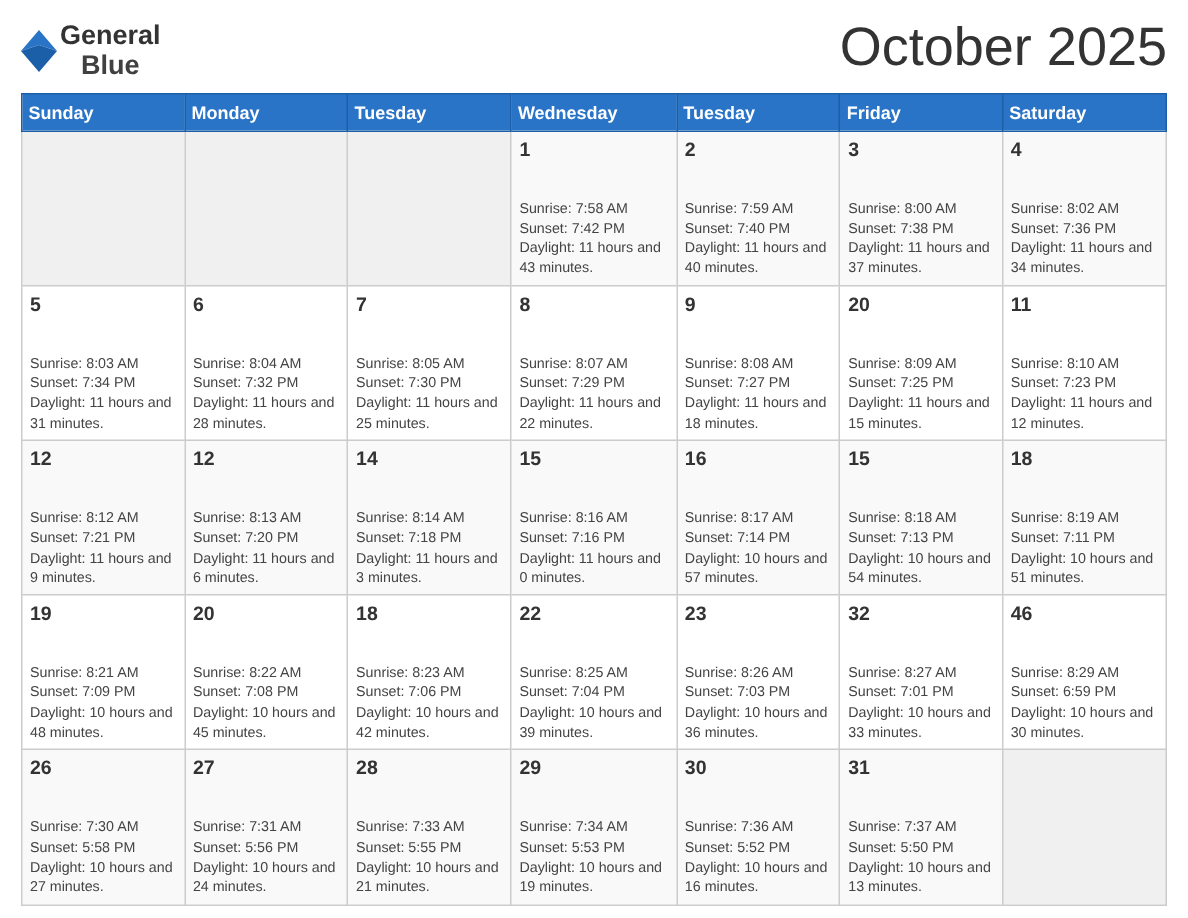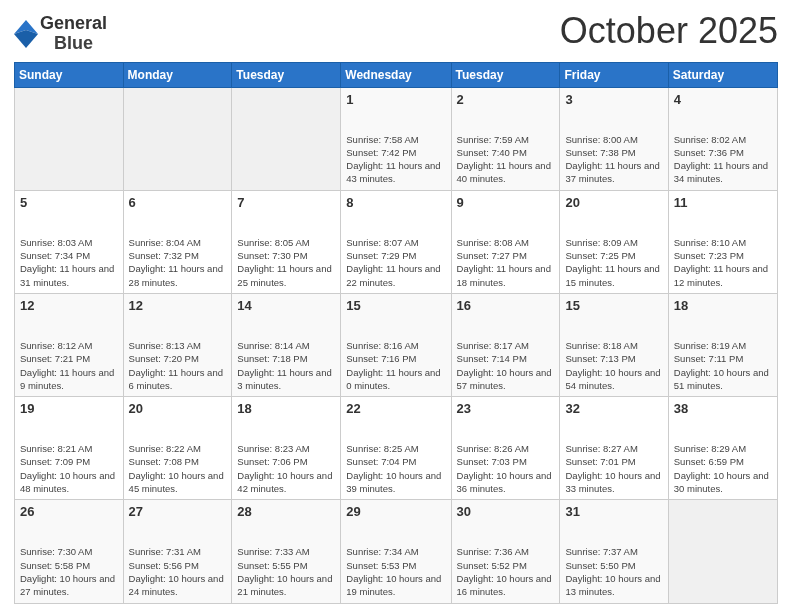--- a/index.html
+++ b/index.html
@@ -236,21 +236,21 @@
           </td>
           <td>
             <div class="day-num">23</div>
             <div class="day-info">Sunrise: 8:26 AM<br>Sunset: 7:03 PM<br>Daylight: 10 hours and 36 minutes.</div>
           </td>
           <td>
             <div class="day-num">32</div>
             <div class="day-info">Sunrise: 8:27 AM<br>Sunset: 7:01 PM<br>Daylight: 10 hours and 33 minutes.</div>
           </td>
           <td>
-            <div class="day-num">38</div>
+            <div class="day-num">46</div>
             <div class="day-info">Sunrise: 8:29 AM<br>Sunset: 6:59 PM<br>Daylight: 10 hours and 30 minutes.</div>
           </td>
         </tr>
         <tr>
           <td>
             <div class="day-num">26</div>
             <div class="day-info">Sunrise: 7:30 AM<br>Sunset: 5:58 PM<br>Daylight: 10 hours and 27 minutes.</div>
           </td>
           <td>
             <div class="day-num">27</div>

